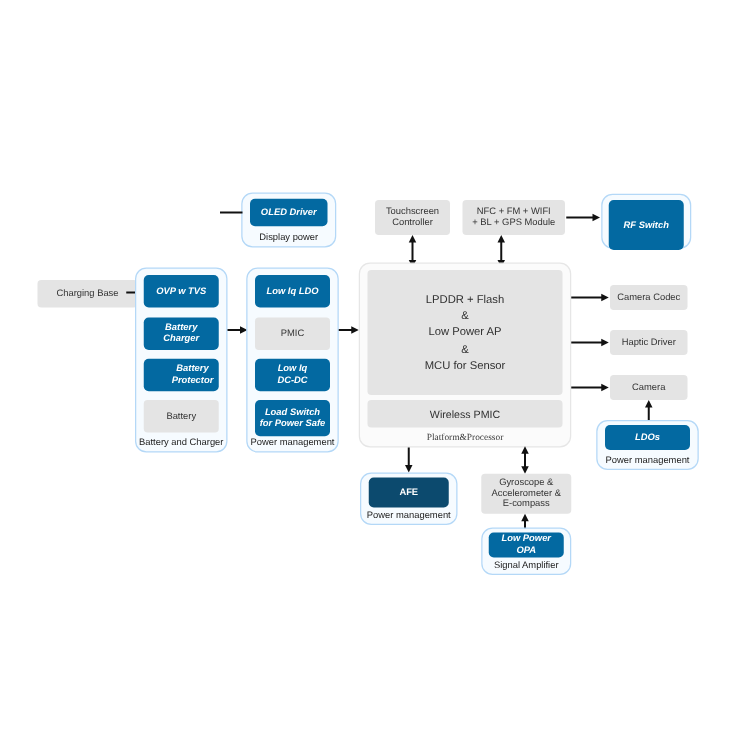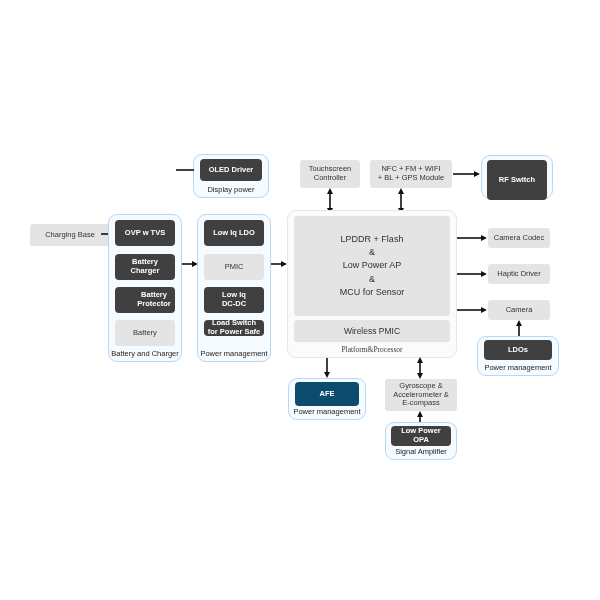--- a/index.html
+++ b/index.html
@@ -27,21 +27,21 @@
   }
 
   
   .blk{
     position:absolute;box-sizing:border-box;
     display:flex;align-items:center;justify-content:center;
     text-align:center;border-radius:4px;
     font-size:7.5px;line-height:1.18;
     padding:1px 2px;
   }
-  .blk.blue{background:#404040;color:#ffffff;font-weight:bold;}
+  .blk.blue{background:#0369a1;color:#ffffff;font-weight:bold;font-style:italic;}
   .blk.gray{background:#e4e4e4;color:#333333;border-radius:3px;}
   .blk.green{background:#0c4a6e;color:#ffffff;font-weight:bold;}
 
   .blk.big{font-size:9px;line-height:1.45;color:#303030;}
   .blk.mid{font-size:8.5px;color:#303030;}
 
   
   .arrow{position:absolute;}
   .arrow svg{display:block;overflow:visible;}
 
@@ -80,21 +80,21 @@
     </svg>
   </div>
 
   <div class="group" style="left:197px;top:214px;width:74px;height:148px;">
     <div class="group-label">Power management</div>
   </div>
   <div class="blk blue" style="left:204px;top:220px;width:60px;height:26px;">Low Iq LDO</div>
   <div class="blk gray" style="left:204px;top:254px;width:60px;height:26px;">PMIC</div>
   <div class="blk blue" style="left:204px;top:287px;width:60px;height:26px;white-space:pre-line;">Low Iq
 DC-DC</div>
-  <div class="blk blue" style="left:204px;top:320px;width:60px;height:16px;white-space:pre-line;">Load Switch
+  <div class="blk blue" style="left:204px;top:320px;width:60px;height:29px;white-space:pre-line;">Load Switch
 for Power Safe</div>
 
   <div class="arrow" style="left:271px;top:258px;">
     <svg width="16" height="12" viewBox="0 0 16 12">
       <line x1="0" y1="6" x2="11" y2="6" stroke="#111" stroke-width="1.6"></line>
       <polygon points="16,6 10,3 10,9" fill="#111"></polygon>
     </svg>
   </div>
 
   <div class="group" style="left:193px;top:154px;width:76px;height:44px;">

